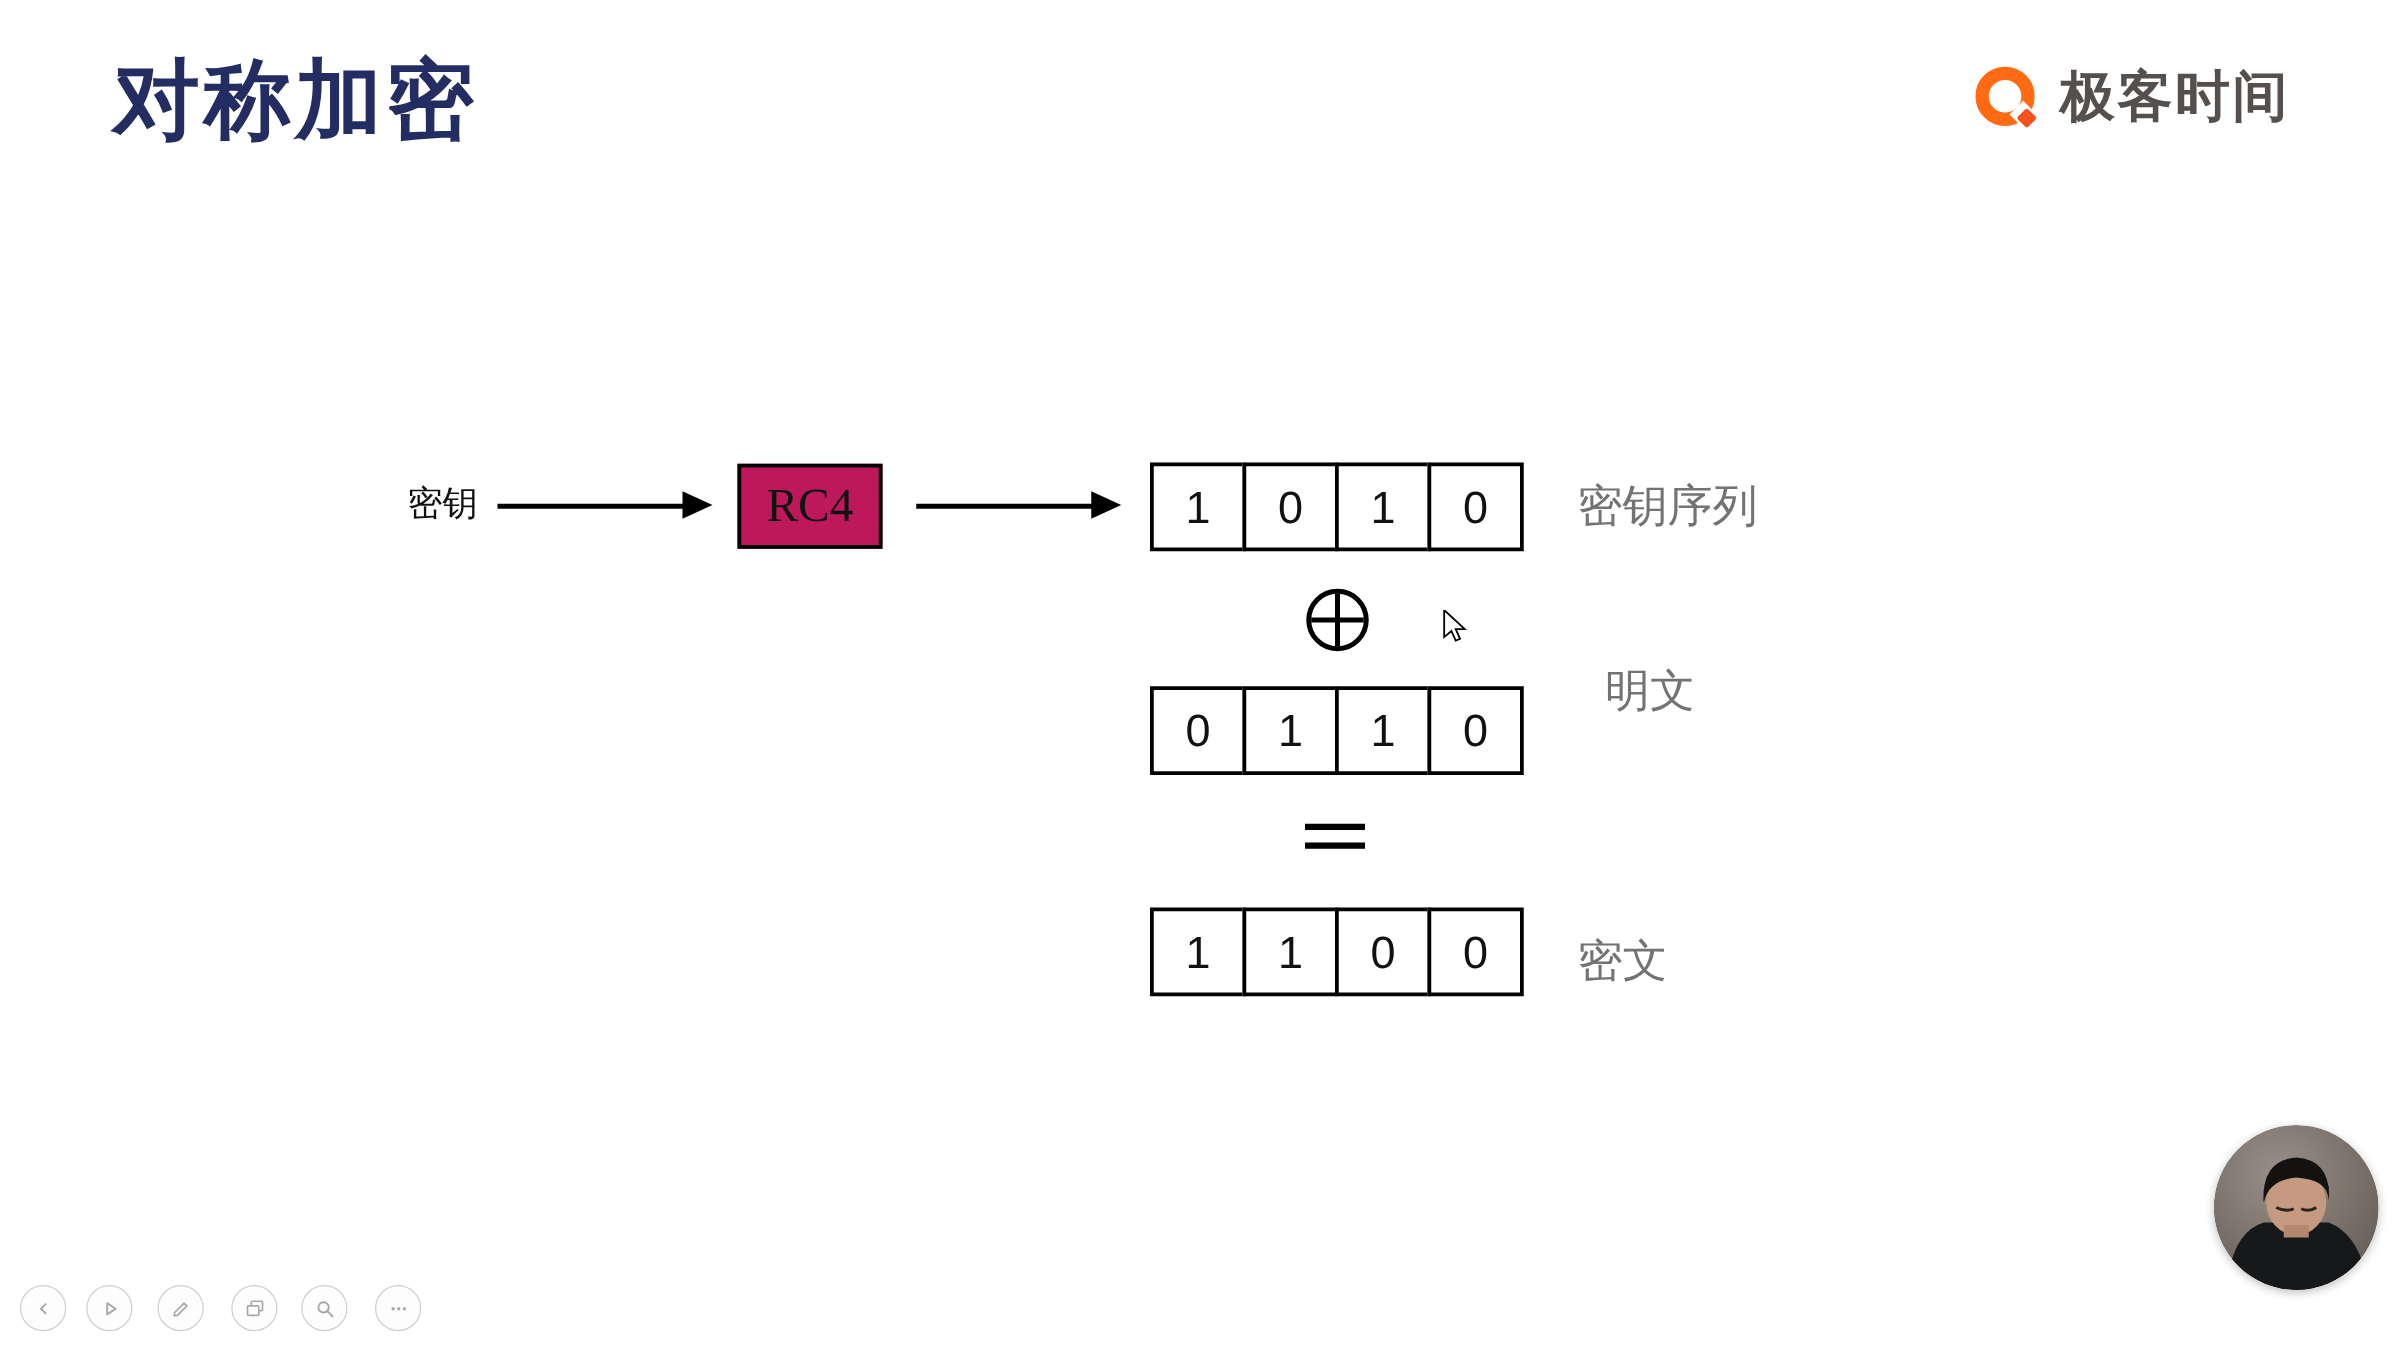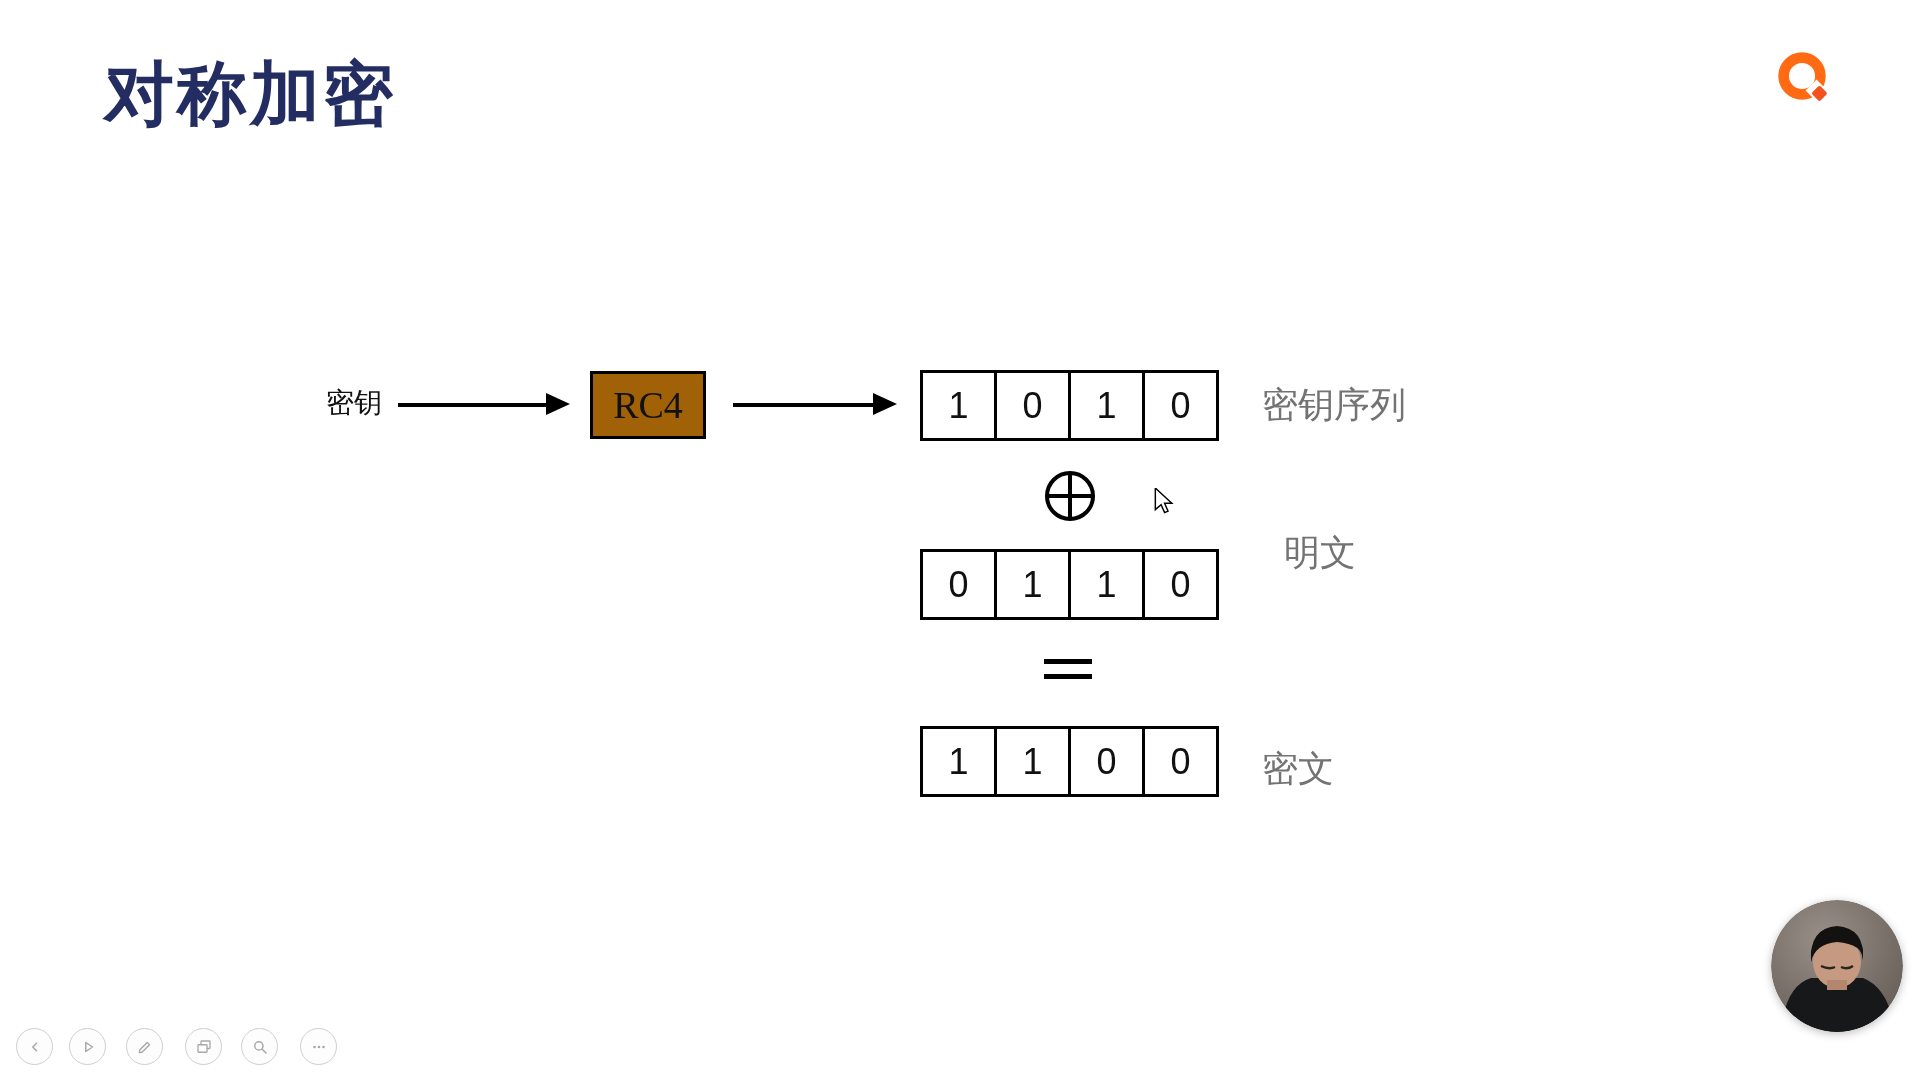--- a/index.html
+++ b/index.html
@@ -3,21 +3,21 @@
 <meta charset="utf-8">
 <style>
   html,body{margin:0;padding:0;background:#ffffff;}
   .stage{
     position:relative;width:1920px;height:1080px;background:#ffffff;
     overflow:hidden;font-family:"Liberation Sans",sans-serif;color:#111;
   }
 
   
   .title{
-    position:absolute;left:90px;top:34px;margin:14px;
+    position:absolute;left:90px;top:34px;margin:0;
     font-size:70px;font-weight:900;letter-spacing:3px;color:#232d62;
   }
   .brand{position:absolute;right:88px;top:48px;display:flex;align-items:center;gap:14px;}
   .brand-text{font-size:44px;font-weight:700;color:#55504e;letter-spacing:2px;}
 
   
   .key-label{
     position:absolute;left:326px;top:404px;transform:translateY(-52%);
     font-size:28px;color:#111;
   }
@@ -31,21 +31,21 @@
   .arrow1{left:398px;top:393px;width:172px;}
   .arrow1 .shaft{width:150px;}
   .arrow1 .head{left:148px;}
   .arrow2{left:733px;top:393px;width:164px;}
   .arrow2 .shaft{width:142px;}
   .arrow2 .head{left:140px;}
 
   .rc4-box{
     position:absolute;left:590px;top:371px;width:110px;height:62px;
     border:3px solid #000;display:flex;align-items:center;justify-content:center;
-    font-family:"Liberation Serif",serif;font-size:38px;background:#a16207;
+    font-family:"Liberation Serif",serif;font-size:38px;background:#be185d;
   }
 
   .bit-row{position:absolute;left:920px;display:flex;}
   .row-keystream{top:370px;}
   .row-plaintext{top:549px;}
   .row-ciphertext{top:726px;}
   .cell{
     width:71px;height:65px;border:3px solid #000;margin-left:-3px;background:#fff;
     display:flex;align-items:center;justify-content:center;font-size:36px;
   }
@@ -95,20 +95,21 @@
 <div class="stage">
 
   <h1 class="title">对称加密</h1>
 
   <div class="brand">
     <svg width="58" height="58" viewBox="0 0 60 60">
       <circle cx="29" cy="29" r="19" fill="none" stroke="#ff6a13" stroke-width="11"></circle>
       <rect x="36" y="36" width="16" height="16" fill="#ffffff" transform="rotate(45 44 44)"></rect>
       <rect x="41" y="41" width="12" height="12" rx="2" fill="#f4511e" transform="rotate(45 47 47)"></rect>
     </svg>
+    <span class="brand-text">极客时间</span>
   </div>
 
   <span class="key-label">密钥</span>
 
   <div class="arrow arrow1">
     <span class="shaft"></span>
       <span class="head"></span>
   </div>
 
   <div class="rc4-box">RC4</div>

